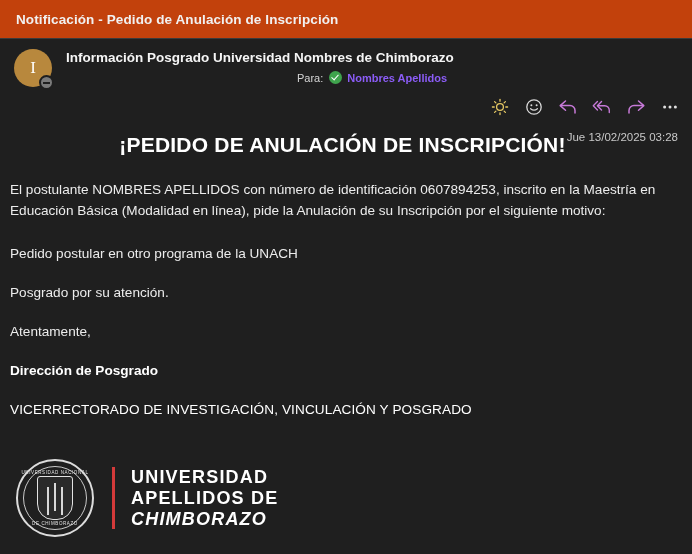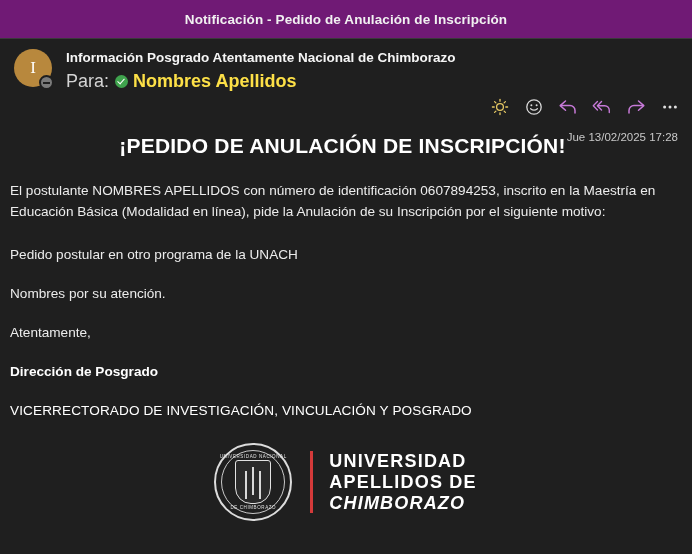--- a/index.html
+++ b/index.html
@@ -20,26 +20,25 @@
     height: 554px;
     background: #1f1f1f;
     display: flex;
     flex-direction: column;
     position: relative;
   }
 
   
   .titlebar {
     height: 38px;
-    background: #701a75;
+    background: #c2410c;
     display: flex;
     align-items: center;
     padding: 0 16px;
     box-sizing: border-box;
-    justify-content: center;
   }
   .titlebar-text {
     font-size: 13.5px;
     font-weight: bold;
     color: #f1f1f1;
     letter-spacing: 0.1px;
     white-space: nowrap;
   }
 
   .titlebar-sep {
@@ -108,29 +107,30 @@
     font-weight: bold;
     color: #f5f5f5;
     white-space: nowrap;
     overflow: hidden;
     text-overflow: ellipsis;
   }
   .recip-row {
     margin-top: 6px;
     display: flex;
     align-items: center;
-    font-size: 18px;
+    font-size: 11px;
     color: #d4d4d4;
+    justify-content: center;
   }
   .recip-label { margin-right: 6px; }
   .recip-chip {
     display: flex;
     align-items: center;
     font-weight: bold;
-    color: #fde047;
+    color: #8b5cf6;
   }
   .verified {
     width: 13px;
     height: 13px;
     border-radius: 50%;
     background: #3fa34d;
     margin-right: 5px;
     position: relative;
     flex: 0 0 auto;
   }
@@ -199,23 +199,22 @@
     text-align: left;
   }
   .para.intro { margin-bottom: 22px; }
   .para.bold { font-weight: bold; color: #ffffff; }
   .para.caps { font-weight: normal; color: #ffffff; letter-spacing: 0.1px; }
 
   
   .logo-row {
     display: flex;
     align-items: center;
-    margin-top: 22px;
+    margin-top: 39px;
     padding-left: 6px;
-    justify-content: center;
   }
   .seal {
     width: 74px;
     height: 74px;
     border-radius: 50%;
     border: 2px solid #dcdcdc;
     position: relative;
     flex: 0 0 auto;
     background: #1f1f1f;
     display: flex;
@@ -293,21 +292,21 @@
   </div>
   <div class="titlebar-sep"></div>
 
   <div class="header">
     <div class="avatar-wrap">
       <div class="avatar">I</div>
       <div class="presence"></div>
     </div>
 
     <div class="head-text">
-      <div class="sender">Información Posgrado Atentamente Nacional de Chimborazo</div>
+      <div class="sender">Información Posgrado Universidad Nombres de Chimborazo</div>
       <div class="recip-row">
         <span class="recip-label">Para:</span>
         <span class="recip-chip">
           <span class="verified"></span>
           <span>Nombres Apellidos</span>
         </span>
       </div>
     </div>
 
     <div class="actions">
@@ -355,29 +354,29 @@
       </div>
       <div class="act">
         <svg width="18" height="18" viewBox="0 0 18 18">
           <circle cx="3.6" cy="9" r="1.5" fill="#e0e0e0"></circle>
           <circle cx="9" cy="9" r="1.5" fill="#e0e0e0"></circle>
           <circle cx="14.4" cy="9" r="1.5" fill="#e0e0e0"></circle>
         </svg>
       </div>
     </div>
 
-    <div class="timestamp">Jue 13/02/2025 17:28</div>
+    <div class="timestamp">Jue 13/02/2025 03:28</div>
   </div>
 
   <div class="body">
     <div class="doc-title">¡PEDIDO DE ANULACIÓN DE INSCRIPCIÓN!</div>
 
     <p class="para intro">El postulante NOMBRES APELLIDOS con número de identificación 0607894253, inscrito en la Maestría en Educación Básica (Modalidad en línea), pide la Anulación de su Inscripción por el siguiente motivo:</p>
     <p class="para">Pedido postular en otro programa de la UNACH</p>
-    <p class="para">Nombres por su atención.</p>
+    <p class="para">Posgrado por su atención.</p>
     <p class="para">Atentamente,</p>
     <p class="para bold">Dirección de Posgrado</p>
     <p class="para caps">VICERRECTORADO DE INVESTIGACIÓN, VINCULACIÓN Y POSGRADO</p>
 
     <div class="logo-row">
       <div class="seal">
         <div class="seal-text-top">UNIVERSIDAD NACIONAL</div>
         <div class="seal-inner"></div>
         <div class="seal-text-bot">DE CHIMBORAZO</div>
       </div>

